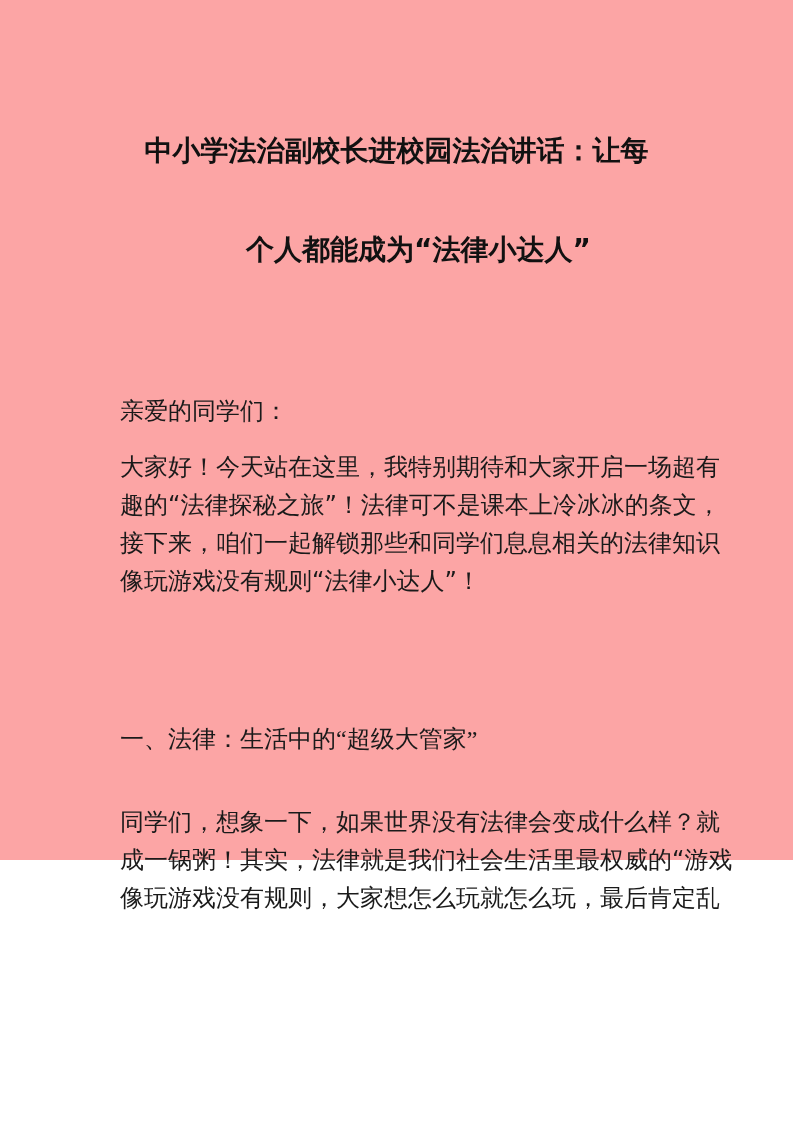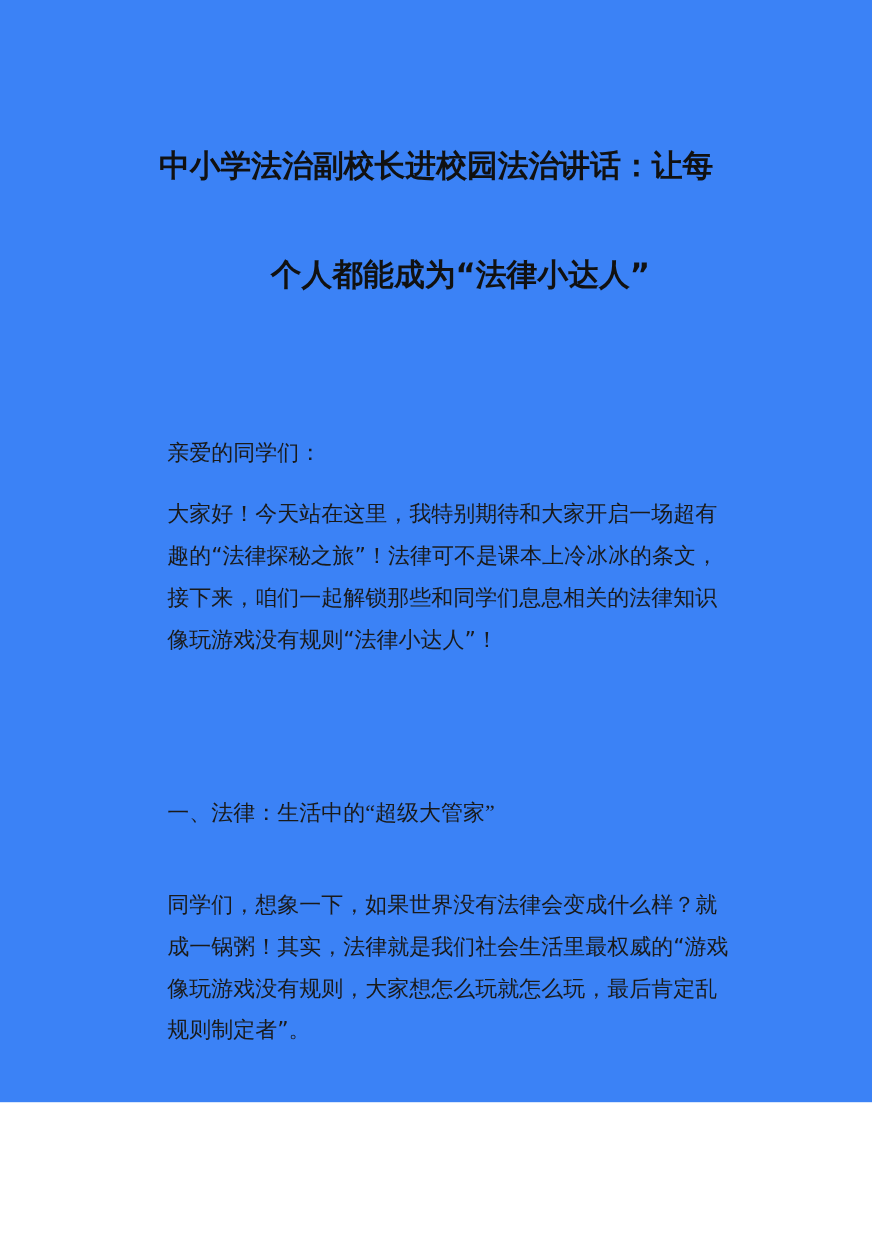--- a/index.html
+++ b/index.html
@@ -12,45 +12,44 @@
       height: 1122px;
       position: relative;
       overflow: hidden;
       font-family: "DejaVu Sans", "Liberation Sans", sans-serif;
       color: #1a1a1a;
     }
     .page {
       position: absolute;
       left: 0; top: 0;
       width: 793px;
-      height: 1002px;
-      background: #3b82f6;
+      height: 860px;
+      background: #fca5a5;
     }
     .title-line {
       position: absolute;
       left: 0;
       width: 793px;
       text-align: center;
       font-size: 28px;
       font-weight: bold;
       letter-spacing: 0px;
       color: #111111;
       white-space: nowrap;
     }
     .title-line.l1 { top: 132px; }
     .title-line.l2 { top: 231px; margin-left: 22px; }
 
     .para {
       position: absolute;
       left: 120px;
       width: 560px;
-      font-size: 20px;
+      font-size: 24px;
       line-height: 38px;
       color: #1a1a1a;
-      margin-left: 32px;
     }
     .para .line {
       display: block;
       white-space: nowrap;
       height: 38px;
     }
     .p-greeting { top: 392px; }
     .p-intro { top: 448px; }
     .p-heading1 { top: 720px; font-family: Liberation Serif, serif; }
     .p-body1 { top: 803px; }
@@ -75,16 +74,15 @@
   </div>
 
   <div class="para p-heading1">
     <span class="line">一、法律：生活中的“超级大管家”</span>
   </div>
 
   <div class="para p-body1">
     <span class="line">同学们，想象一下，如果世界没有法律会变成什么样？就</span>
     <span class="line">成一锅粥！其实，法律就是我们社会生活里最权威的“游戏</span>
     <span class="line">像玩游戏没有规则，大家想怎么玩就怎么玩，最后肯定乱</span>
-    <span class="line">规则制定者”。</span>
   </div>
 
 </div>
 
 </body></html>

